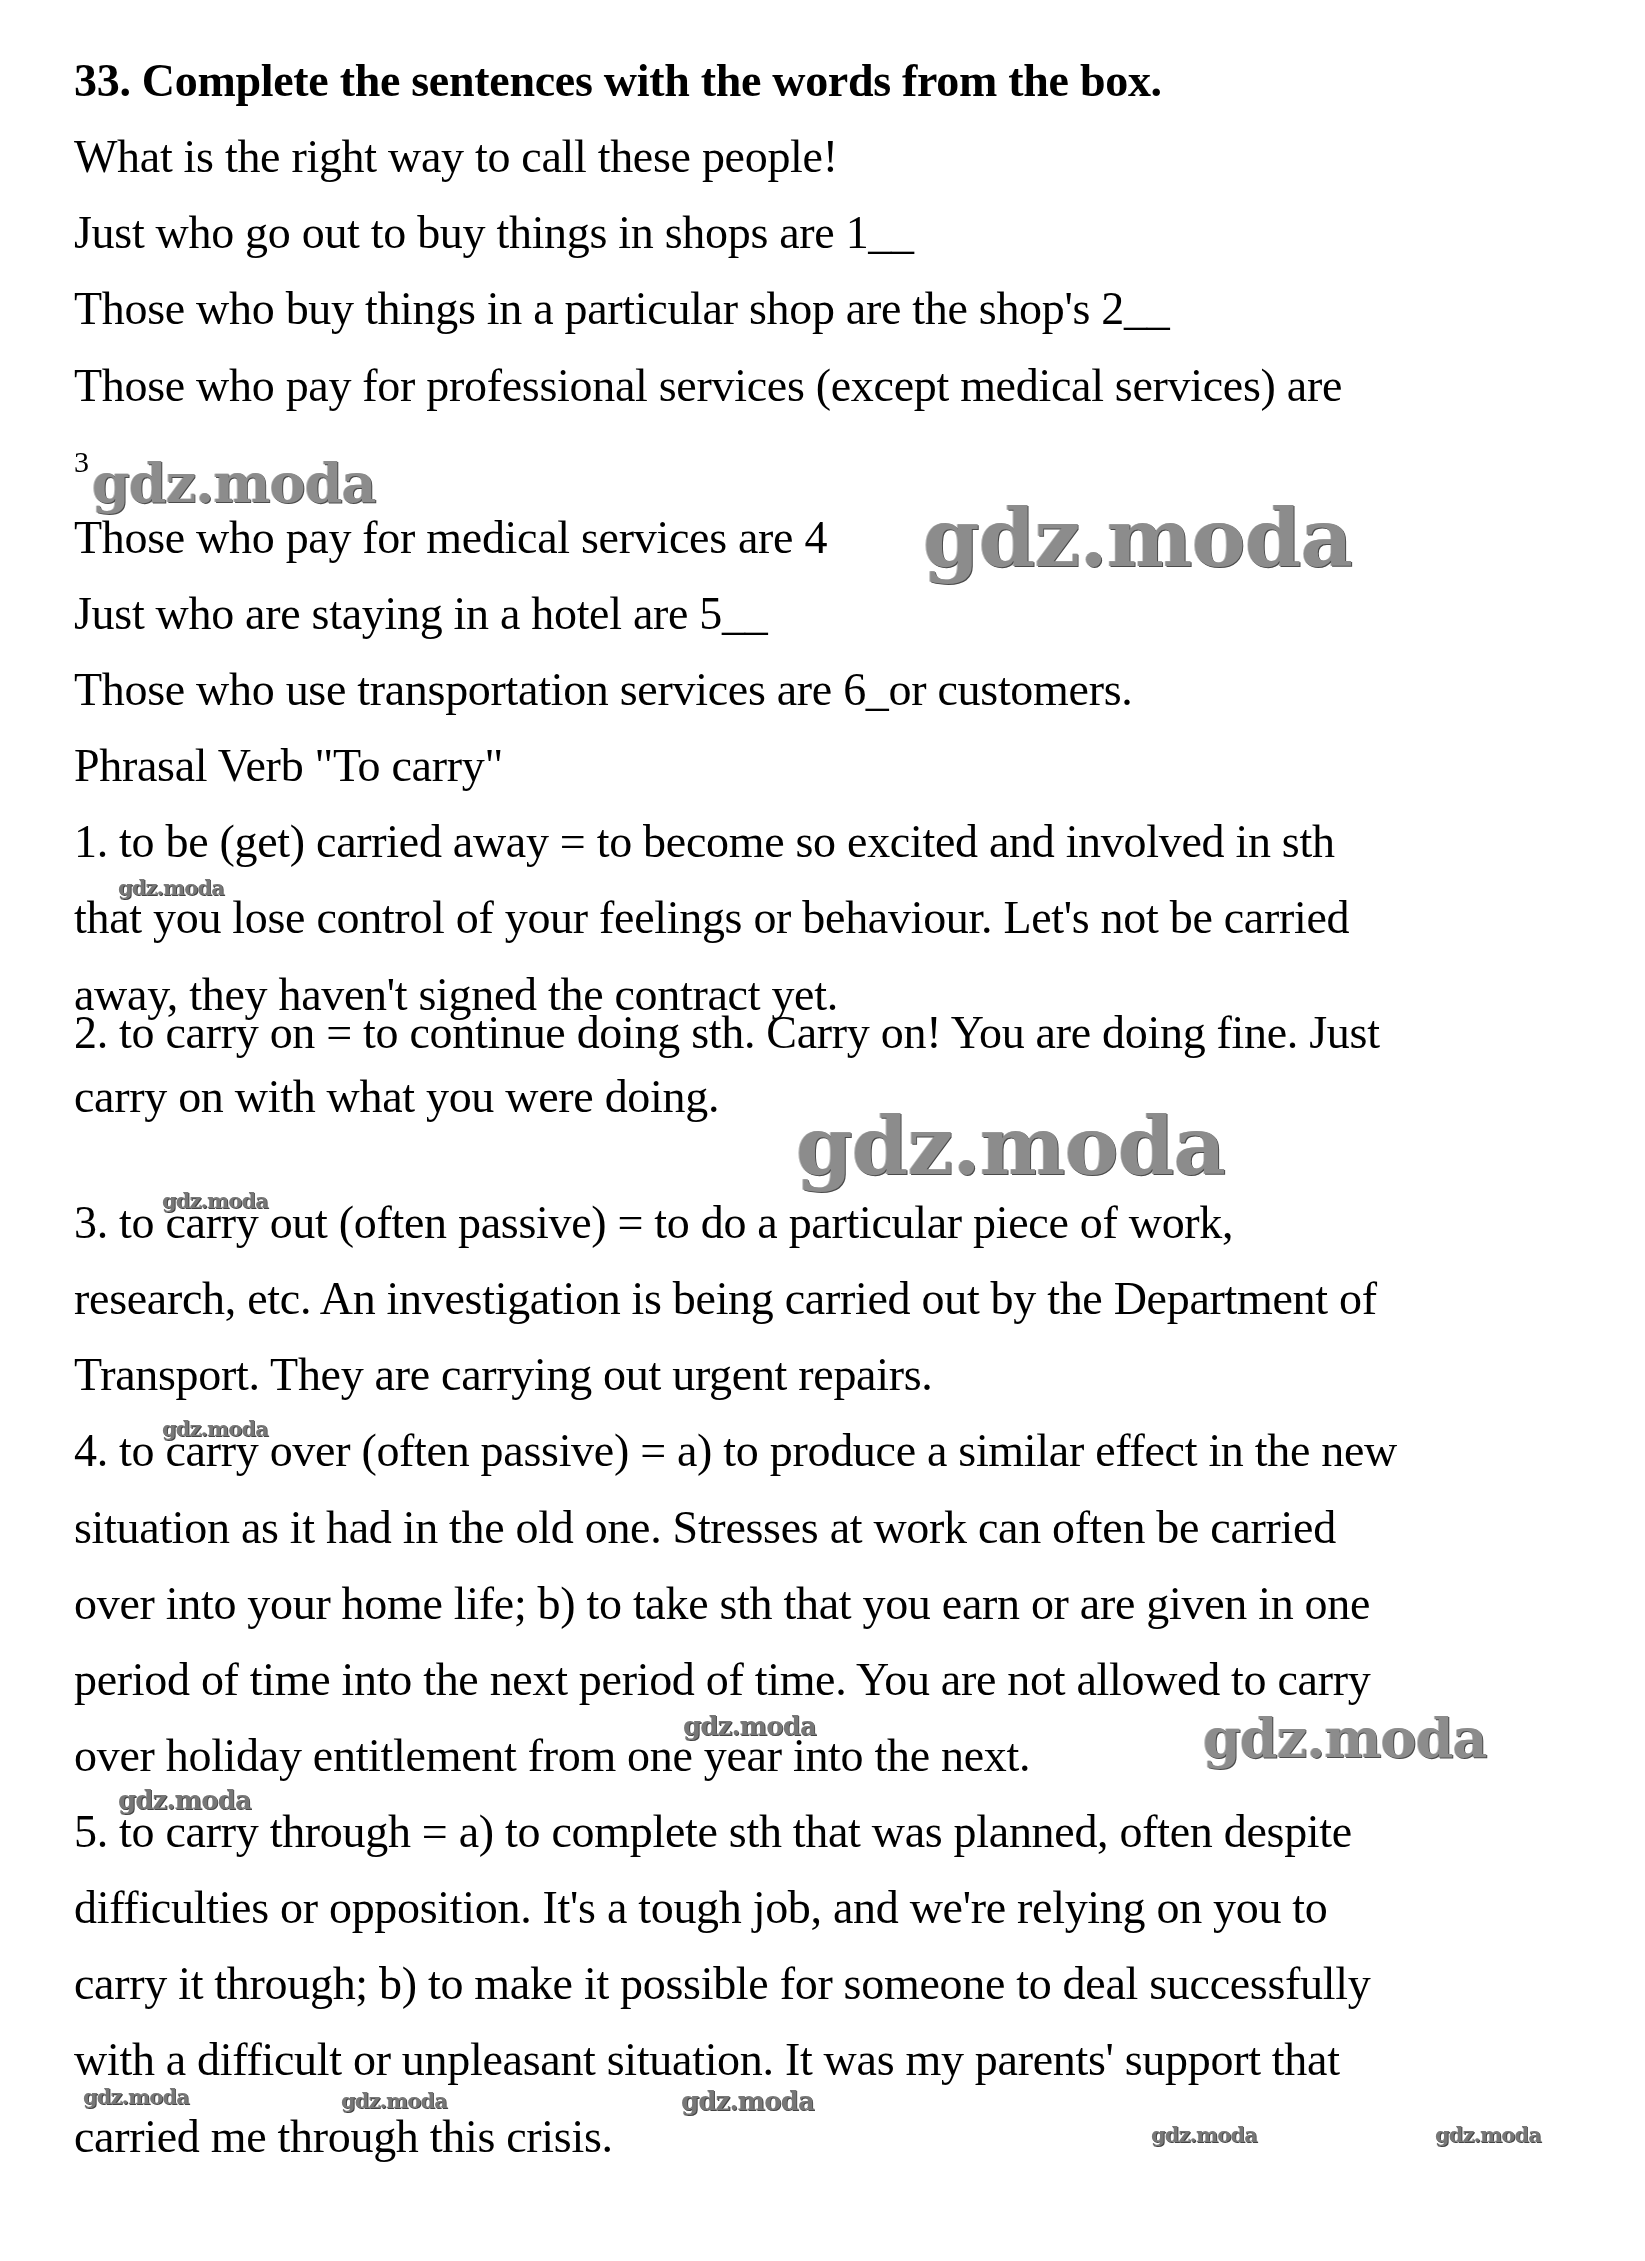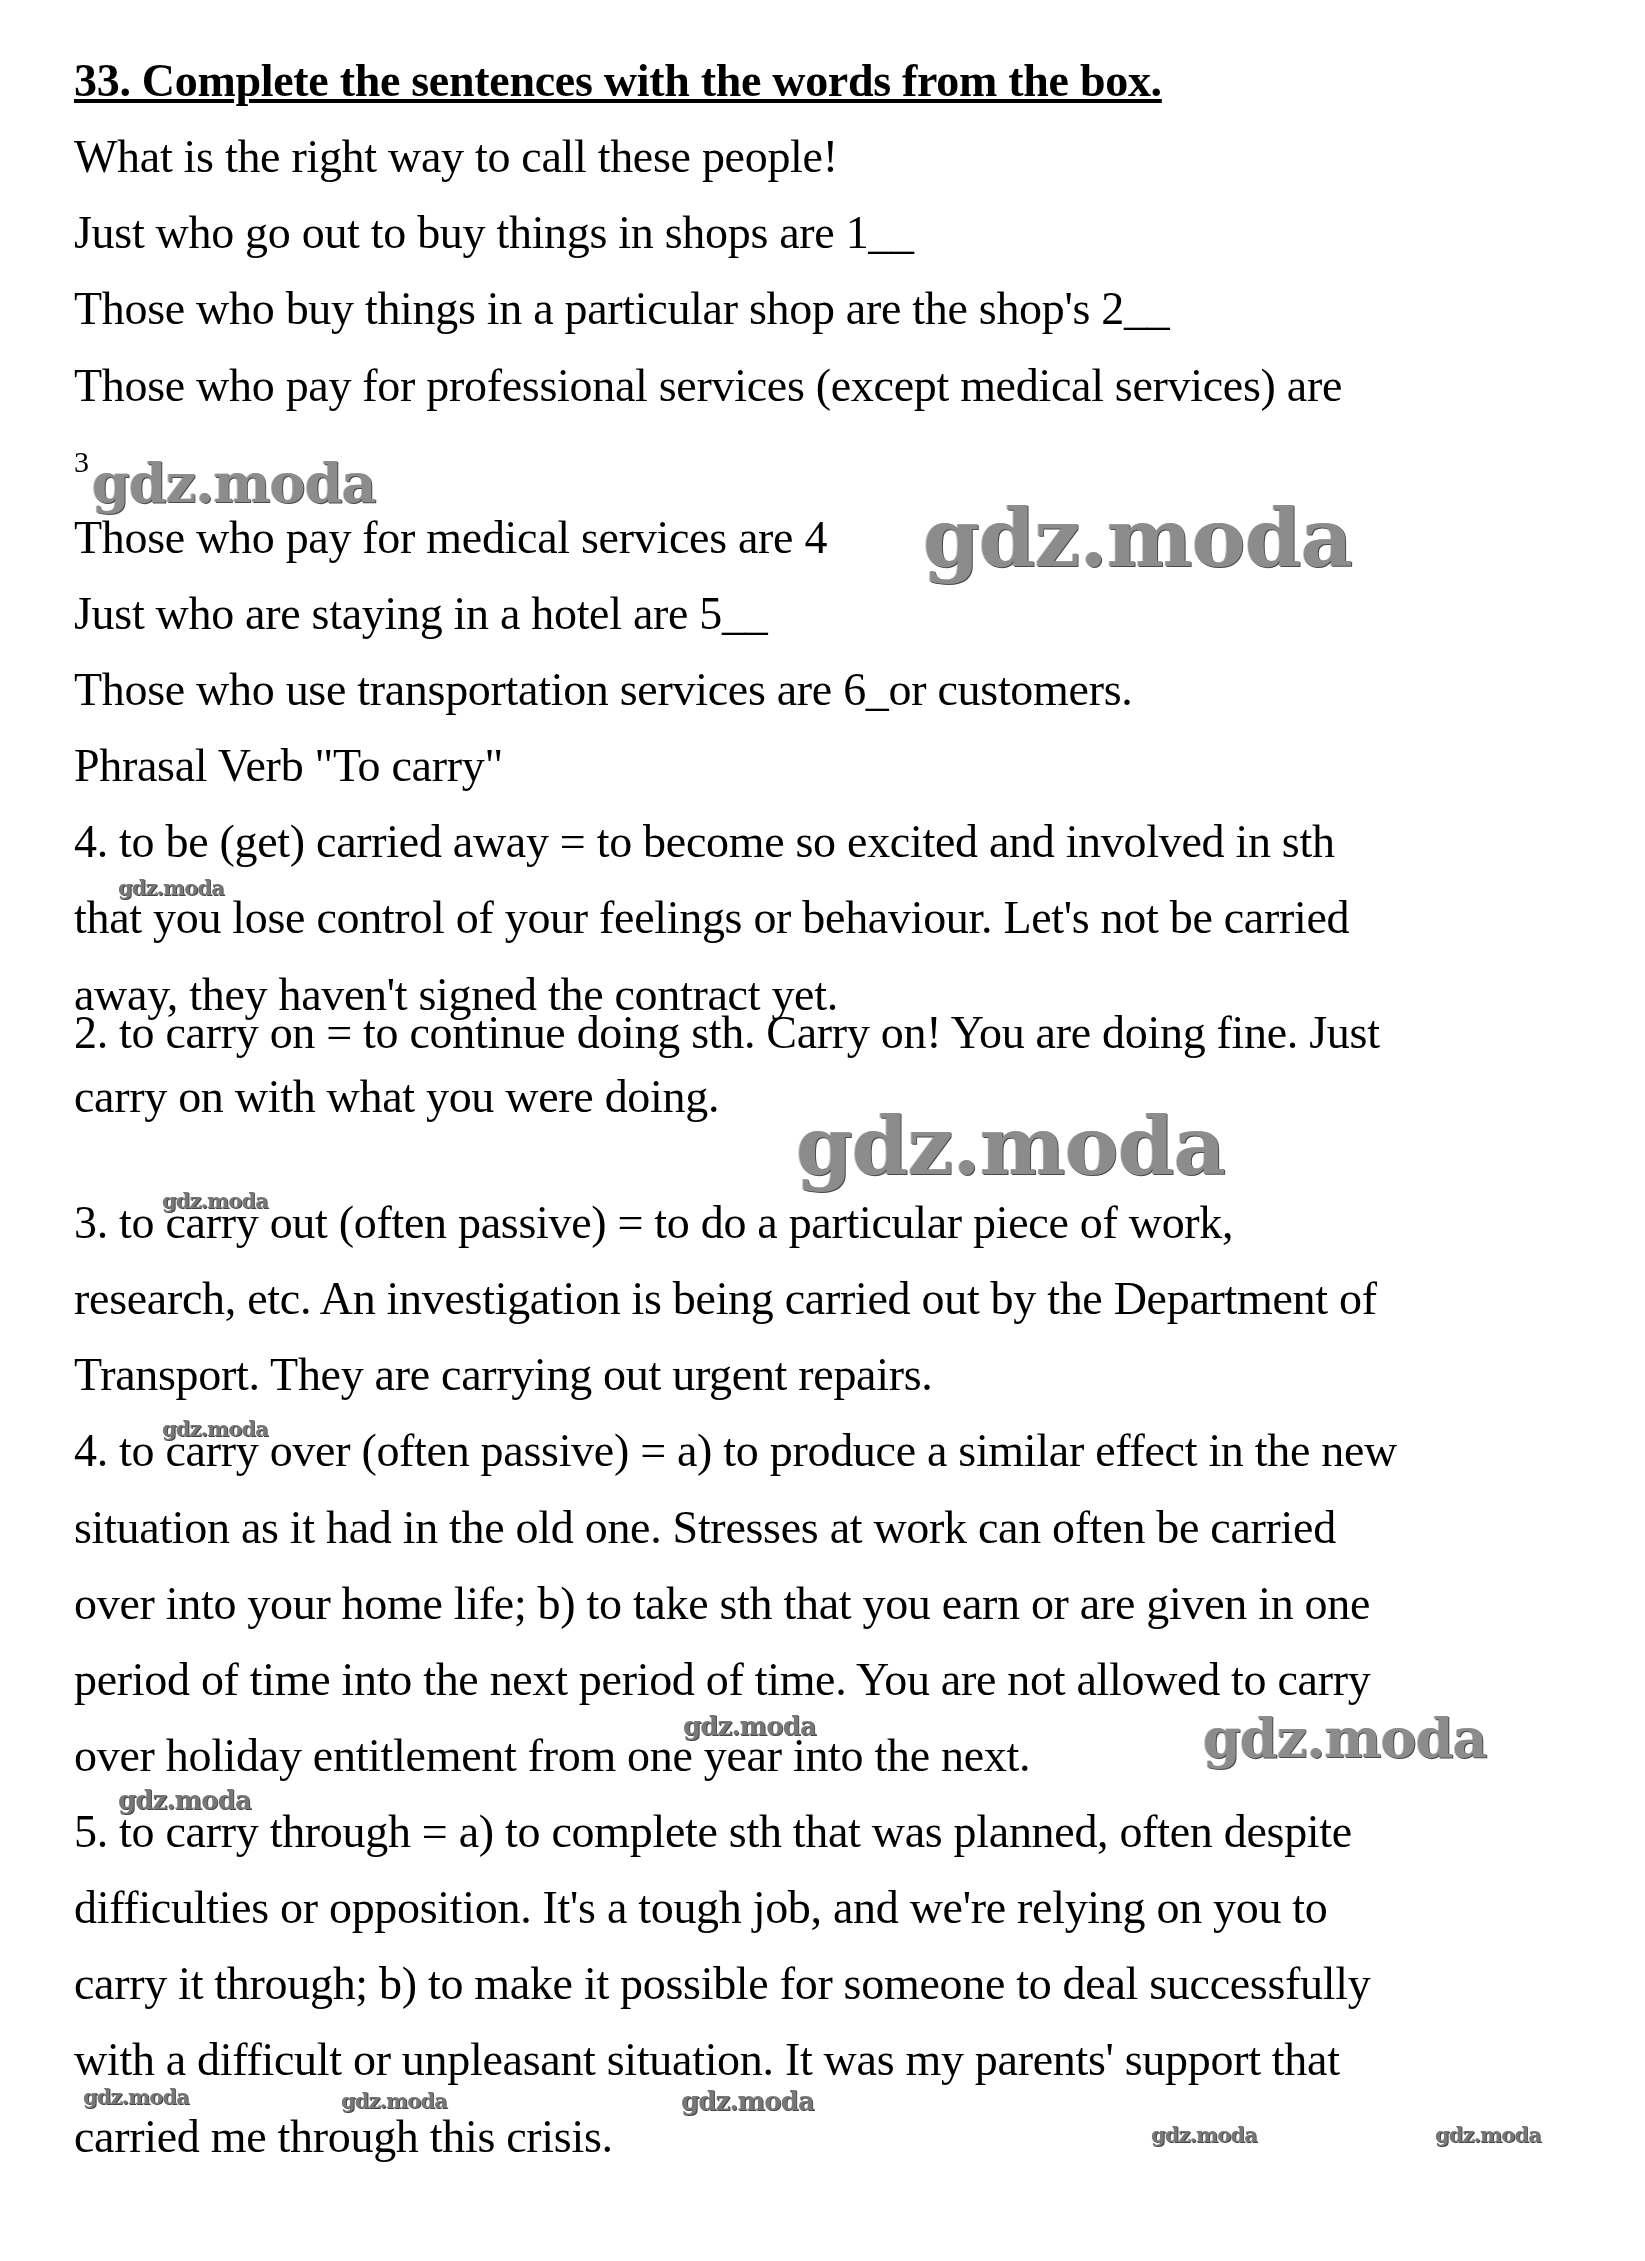--- a/index.html
+++ b/index.html
@@ -7,21 +7,21 @@
   .page {
     position: absolute; left: 74px; top: 54px; width: 1540px;
     font-family: "Liberation Serif", "DejaVu Serif", serif;
     color: #000;
   }
   .line {
     position: absolute; left: 0;
     font-size: 46px; line-height: 53px; white-space: nowrap;
     letter-spacing: -0.3px;
   }
-  .title { font-weight: bold; text-decoration: underline; }
+  .title { font-weight: bold; }
   .sup { font-size: 30px; vertical-align: 12.3px; }
   .wm {
     position: absolute; font-family: "DejaVu Serif", "Liberation Serif", serif;
     font-weight: bold; color: #8c8c8c; white-space: nowrap;
     letter-spacing: -0.9px;
     text-shadow: 0.9px 0.9px 0 #4a4a4a, -0.9px 0 0 #bdbdbd;
     background-image: repeating-linear-gradient(0deg, rgba(255,255,255,0.35) 0 0.9px, transparent 0.9px 2.6px);
     -webkit-background-clip: text;
   }
   .wm.big { font-size: 81px; }
@@ -37,21 +37,21 @@
   <div class="line" style="top:76px">What is the right way to call these people!</div>
   <div class="line" style="top:152px">Just who go out to buy things in shops are 1__</div>
   <div class="line" style="top:228px">Those who buy things in a particular shop are the shop's 2__</div>
   <div class="line" style="top:305px">Those who pay for professional services (except medical services) are</div>
   <div class="line" style="top:381px"><span class="sup">3</span></div>
   <div class="line" style="top:457px">Those who pay for medical services are 4</div>
   <div class="line" style="top:533px">Just who are staying in a hotel are 5__</div>
   <div class="line" style="top:609px">Those who use transportation services are 6_or customers.</div>
   <div class="line" style="top:685px">Phrasal Verb "To carry"</div>
 
-  <div class="line" style="top:761px">4. to be (get) carried away = to become so excited and involved in sth</div>
+  <div class="line" style="top:761px">1. to be (get) carried away = to become so excited and involved in sth</div>
   <div class="line" style="top:837px">that you lose control of your feelings or behaviour. Let's not be carried</div>
   <div class="line" style="top:914px">away, they haven't signed the contract yet.</div>
   <div class="line" style="top:952px">2. to carry on = to continue doing sth. Carry on! You are doing fine. Just</div>
   <div class="line" style="top:1016px">carry on with what you were doing.</div>
   <div class="line" style="top:1142px">3. to carry out (often passive) = to do a particular piece of work,</div>
   <div class="line" style="top:1218px">research, etc. An investigation is being carried out by the Department of</div>
   <div class="line" style="top:1294px">Transport. They are carrying out urgent repairs.</div>
   <div class="line" style="top:1370px">4. to carry over (often passive) = a) to produce a similar effect in the new</div>
   <div class="line" style="top:1447px">situation as it had in the old one. Stresses at work can often be carried</div>
   <div class="line" style="top:1523px">over into your home life; b) to take sth that you earn or are given in one</div>

